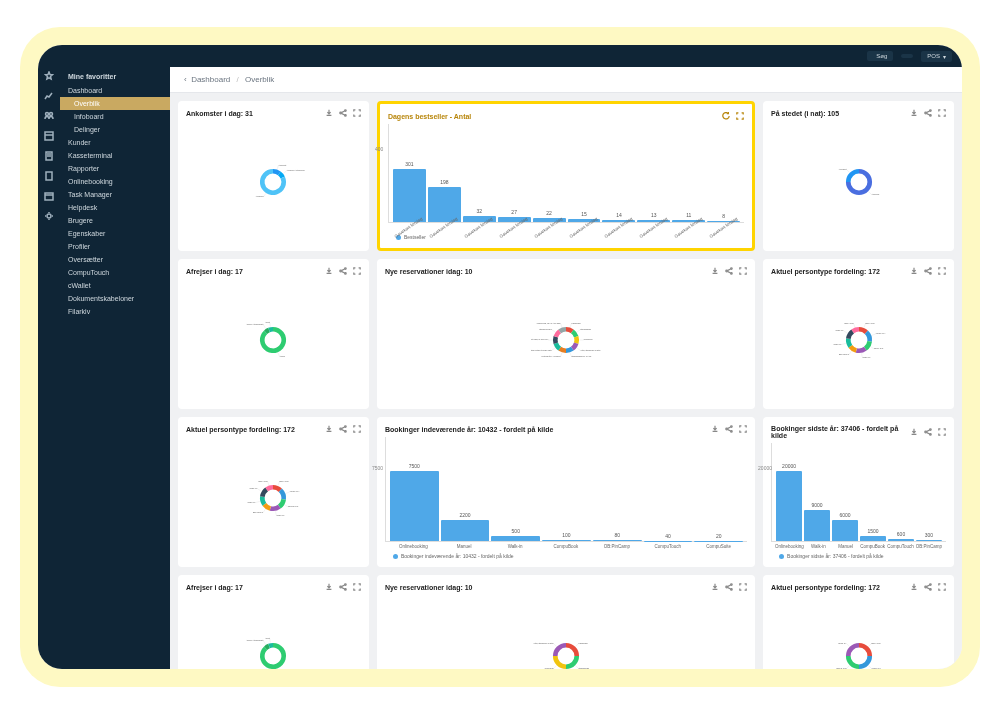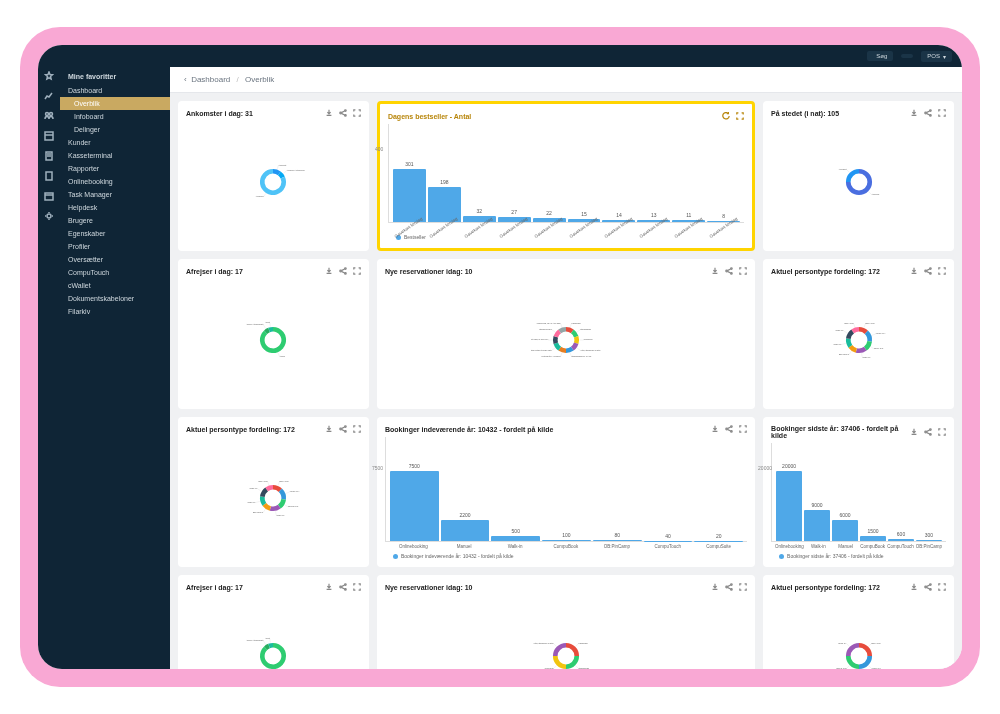--- a/index.html
+++ b/index.html
@@ -1,17 +1,17 @@
 <!DOCTYPE html>
 <html><head>
 <meta charset="utf-8">
 <style>
 * { box-sizing: border-box; margin: 0; padding: 0; font-family: -apple-system, Helvetica, Arial, sans-serif; }
 body { background: #fff; display: flex; justify-content: center; align-items: center; height: 100vh; }
-.tablet { width: 960px; height: 660px; background: #f9a8d4; border-radius: 40px; padding: 18px; position: relative; }
+.tablet { width: 960px; height: 660px; background: #fef9c3; border-radius: 40px; padding: 18px; position: relative; }
 .screen { width: 100%; height: 100%; background: #f5f5f7; border-radius: 24px; overflow: hidden; display: flex; flex-direction: column; }
 .topbar { height: 22px; background: #0f2536; display: flex; justify-content: flex-end; align-items: center; padding: 0 10px; gap: 8px; }
 .topbtn { background: #1a3447; color: #cfd8de; font-size: 6px; padding: 2px 6px; border-radius: 2px; display: flex; align-items: center; gap: 3px; }
 .body { flex: 1; display: flex; overflow: hidden; }
 .iconrail { width: 22px; background: #0f2536; display: flex; flex-direction: column; align-items: center; padding-top: 4px; gap: 10px; }
 .iconrail svg { width: 10px; height: 10px; fill: none; stroke: #9fb0bd; stroke-width: 1.5; }
 .sidebar { width: 110px; background: #0f2536; color: #cfd8de; font-size: 7px; overflow-y: auto; }
 .side-head { font-weight: 600; padding: 6px 8px 4px; font-size: 7px; }
 .side-item { padding: 3px 8px 3px 14px; cursor: pointer; }
 .side-item.l0 { padding-left: 8px; font-weight: 500; }

